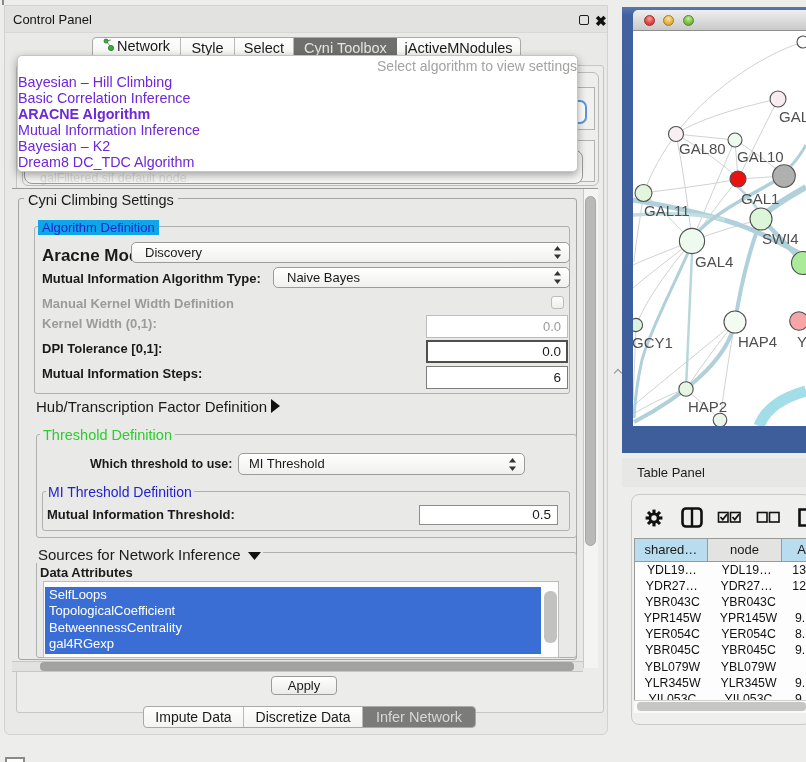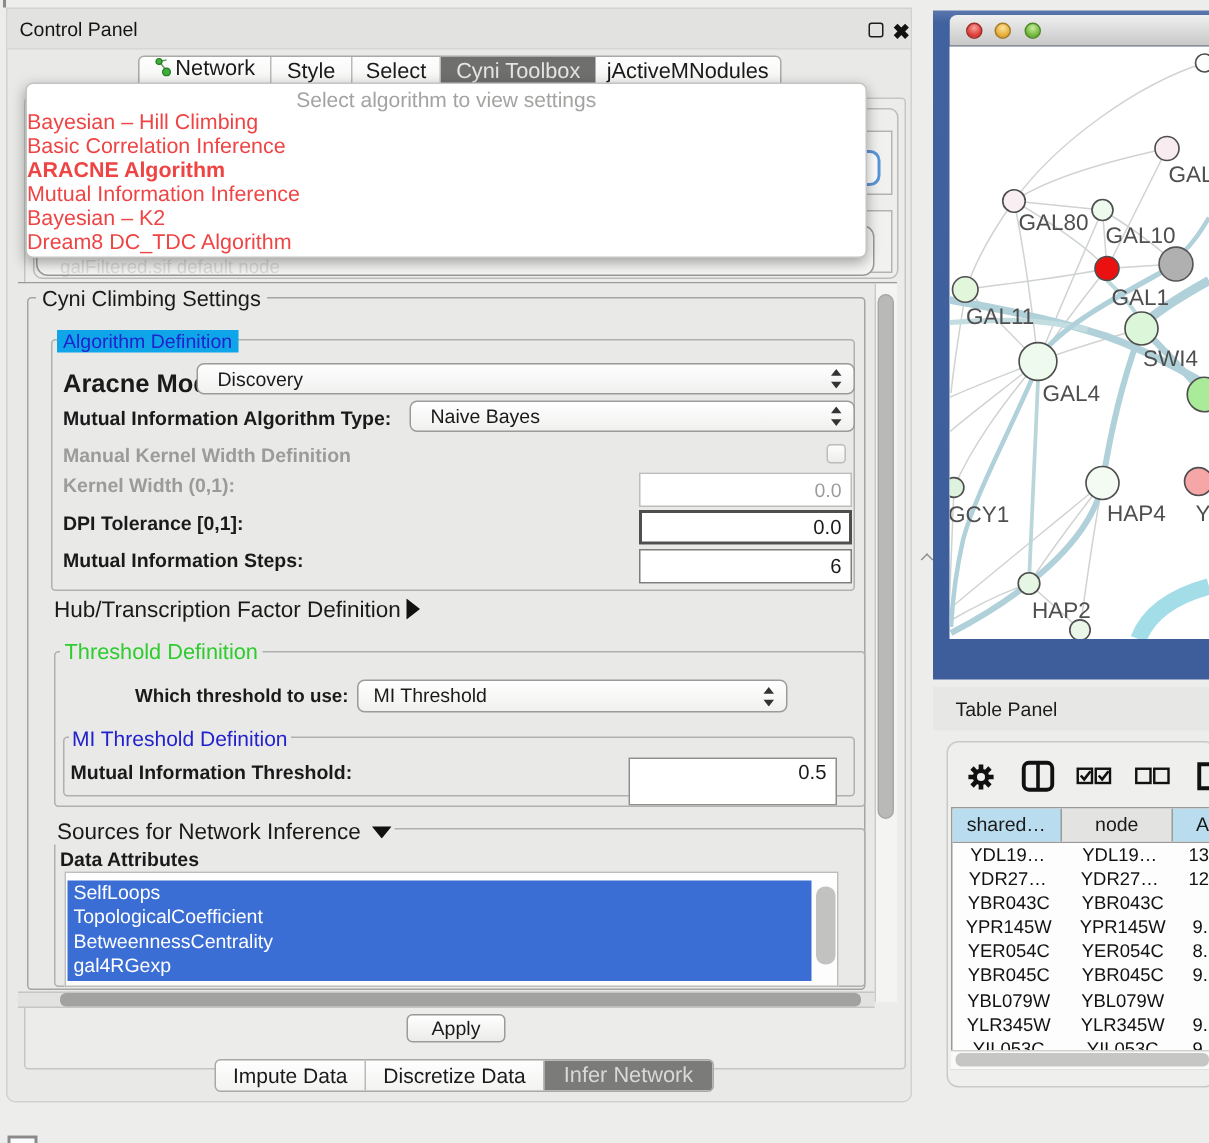--- a/index.html
+++ b/index.html
@@ -93,21 +93,21 @@
 <div class="abs" style="left:238px;top:453px;width:287px;height:22px;background:linear-gradient(#ffffff,#f0f0ef);border:1px solid #9b9b9a;border-radius:5px;font-size:13px;line-height:20px;padding-left:10px">MI Threshold
   <svg width="9" height="13" viewBox="0 0 9 13" style="position:absolute;right:7px;top:4px">
       <path d="M4.5,0 L8,4.5 L1,4.5 Z" fill="#333"></path>
       <path d="M4.5,13 L8,8.5 L1,8.5 Z" fill="#333"></path>
     </svg>
 </div>
 
 <div class="abs" style="left:42px;top:491px;width:528px;height:40px;border:1px solid #b0b0af;border-radius:3px"></div>
 <div class="abs" style="left:46px;top:484px;background:#e9e9e8;padding:0 2px;font-size:14px;color:#2222cc">MI Threshold Definition</div>
 <div class="abs" style="left:47px;top:507px;font-size:13px;font-weight:bold">Mutual Information Threshold:</div>
-<div class="abs" style="left:419px;top:505px;width:139px;height:32px;background:#fff;border:1px solid #8d8d8c;font-size:13.5px;line-height:18px;text-align:right;padding-right:6px">0.5</div>
+<div class="abs" style="left:419px;top:505px;width:139px;height:20px;background:#fff;border:1px solid #8d8d8c;font-size:13.5px;line-height:18px;text-align:right;padding-right:6px">0.5</div>
 
 <div class="abs" style="left:36px;top:552px;width:541px;height:106px;border:1px solid #b0b0af;border-radius:3px"></div>
 <div class="abs" style="left:36px;top:546px;background:#e9e9e8;padding:0 2px;font-size:15px">Sources for Network Inference
   <svg width="13" height="9" viewBox="0 0 13 9" style="display:inline-block;margin-left:3px">
       <path d="M0,1 L13,1 L6.5,9 Z" fill="#111"></path>
     </svg>
 </div>
 <div class="abs" style="left:40px;top:565px;font-size:13px;font-weight:bold">Data Attributes</div>
 <div class="abs" style="left:43px;top:581px;width:516px;height:77px;background:#fdfdfd;border:1px solid #bdbdbc"></div>
 <div class="abs" style="left:45px;top:587px;width:496px;height:67px;background:#3b6ed5;color:#fff;font-size:13px;line-height:16.4px;padding-left:4px">SelfLoops<br>TopologicalCoefficient<br>BetweennessCentrality<br>gal4RGexp</div>
@@ -120,22 +120,22 @@
 
 <div class="abs" style="left:143px;top:706px;width:333px;height:22px;background:linear-gradient(#fefefe,#f3f3f2);border:1px solid #a9a9a8;border-radius:4px;display:flex;overflow:hidden">
   <div style="width:100px;border-right:1px solid #b9b9b8;display:flex;align-items:center;justify-content:center;font-size:14px">Impute Data</div>
   <div style="width:119px;border-right:1px solid #b9b9b8;display:flex;align-items:center;justify-content:center;font-size:14px">Discretize Data</div>
   <div style="flex:1;background:#7b7b7a;color:#d8d8d6;display:flex;align-items:center;justify-content:center;font-size:14.5px">Infer Network</div>
 </div>
 
 <div class="abs" style="left:5px;top:757px;width:20px;height:12px;background:#fdfdfd;border:2px solid #8a8a8a"></div>
 
 <div class="abs" style="left:17px;top:55px;width:561px;height:117px;background:#fff;border:1px solid #c4c4c3;border-radius:5px;box-shadow:0 3px 9px rgba(0,0,0,0.35)">
-  <div style="text-align:center;color:#a3a3a2;font-size:14px;padding-top:2px;height:18px">Select algorithm to view settings</div>
-  <div style="font-size:14.3px;line-height:16.1px;padding-left:0px;color:#ef4444">
+  <div style="text-align:right;color:#a3a3a2;font-size:14px;padding-top:2px;height:18px">Select algorithm to view settings</div>
+  <div style="font-size:14.3px;line-height:16.1px;padding-left:0px;color:#6d28d9">
     <div>Bayesian – Hill Climbing</div>
     <div>Basic Correlation Inference</div>
     <div style="font-weight:bold">ARACNE Algorithm</div>
     <div>Mutual Information Inference</div>
     <div>Bayesian – K2</div>
     <div>Dream8 DC_TDC Algorithm</div>
   </div>
 </div>
 
 <div class="abs" style="left:615px;top:370px;width:6px;height:6px;border-left:1.5px solid #909090;border-top:1.5px solid #909090;transform:rotate(45deg)"></div>

